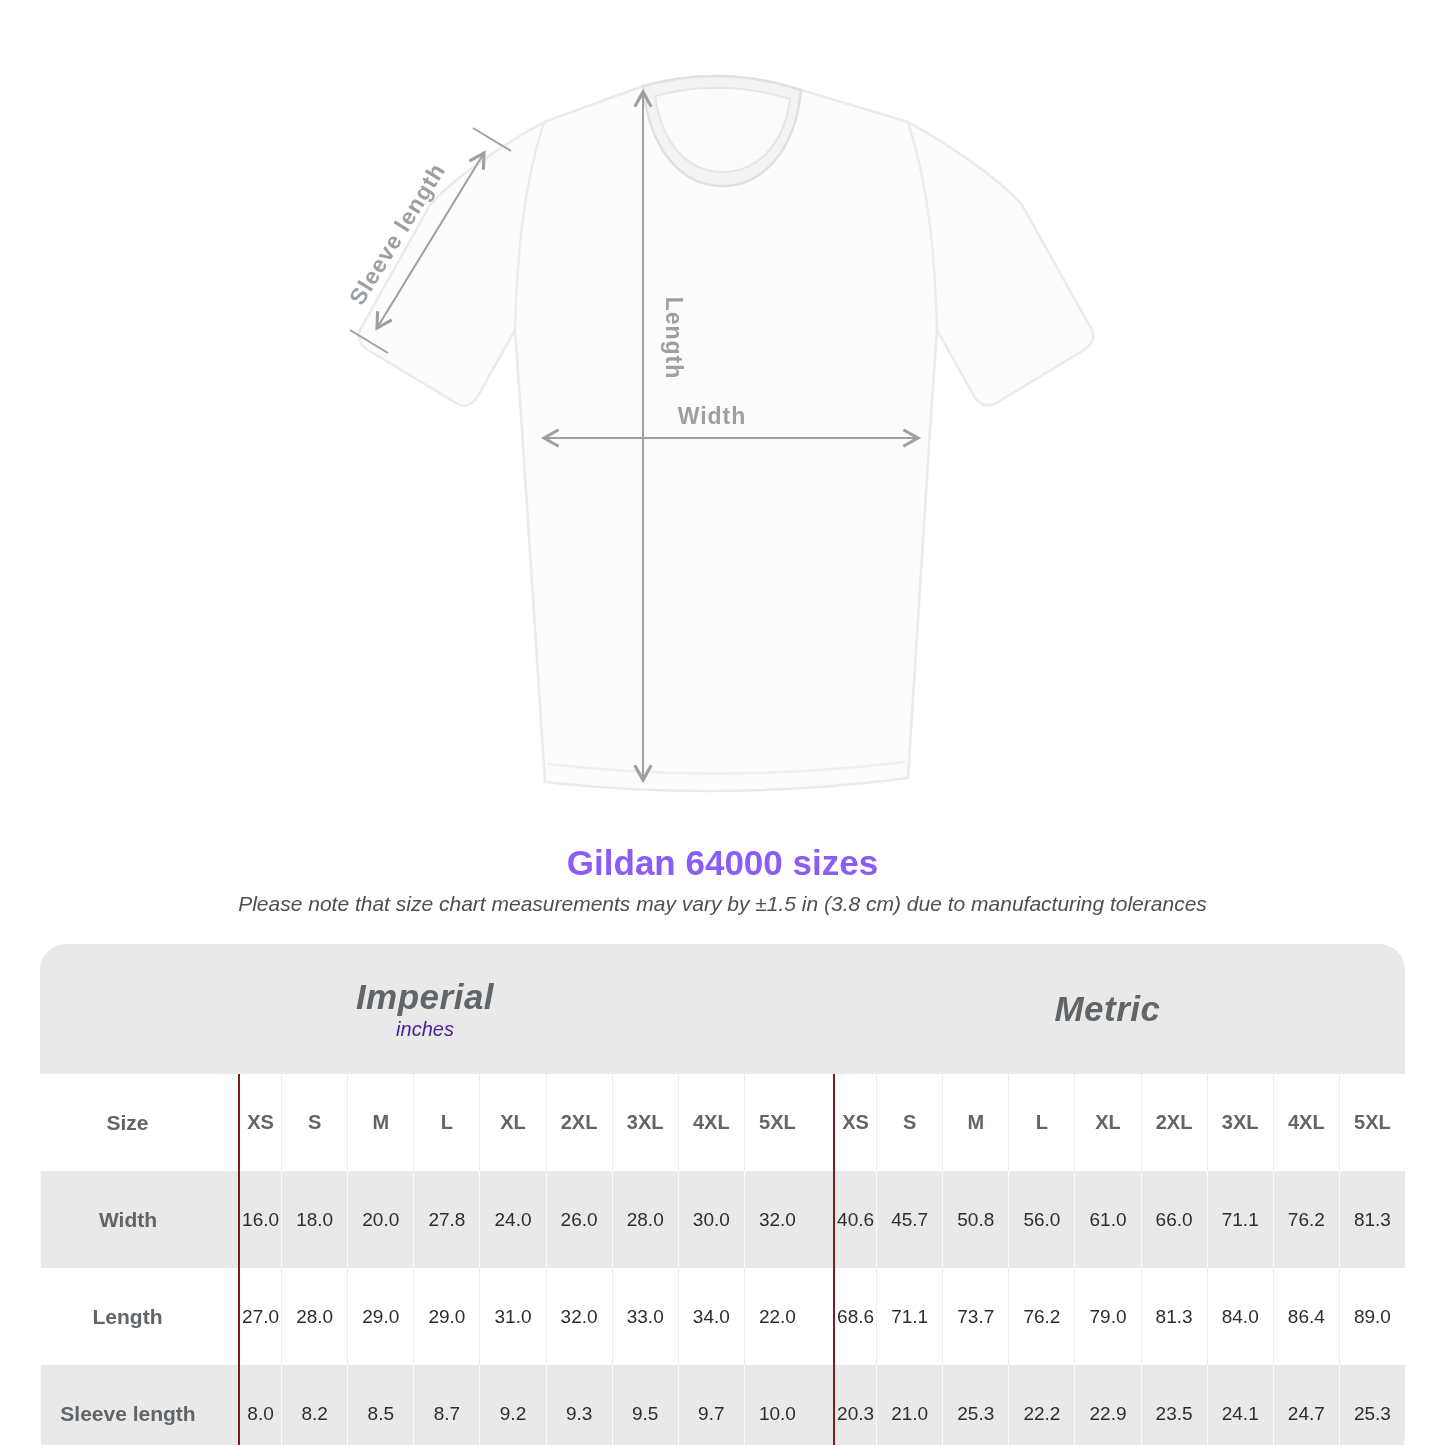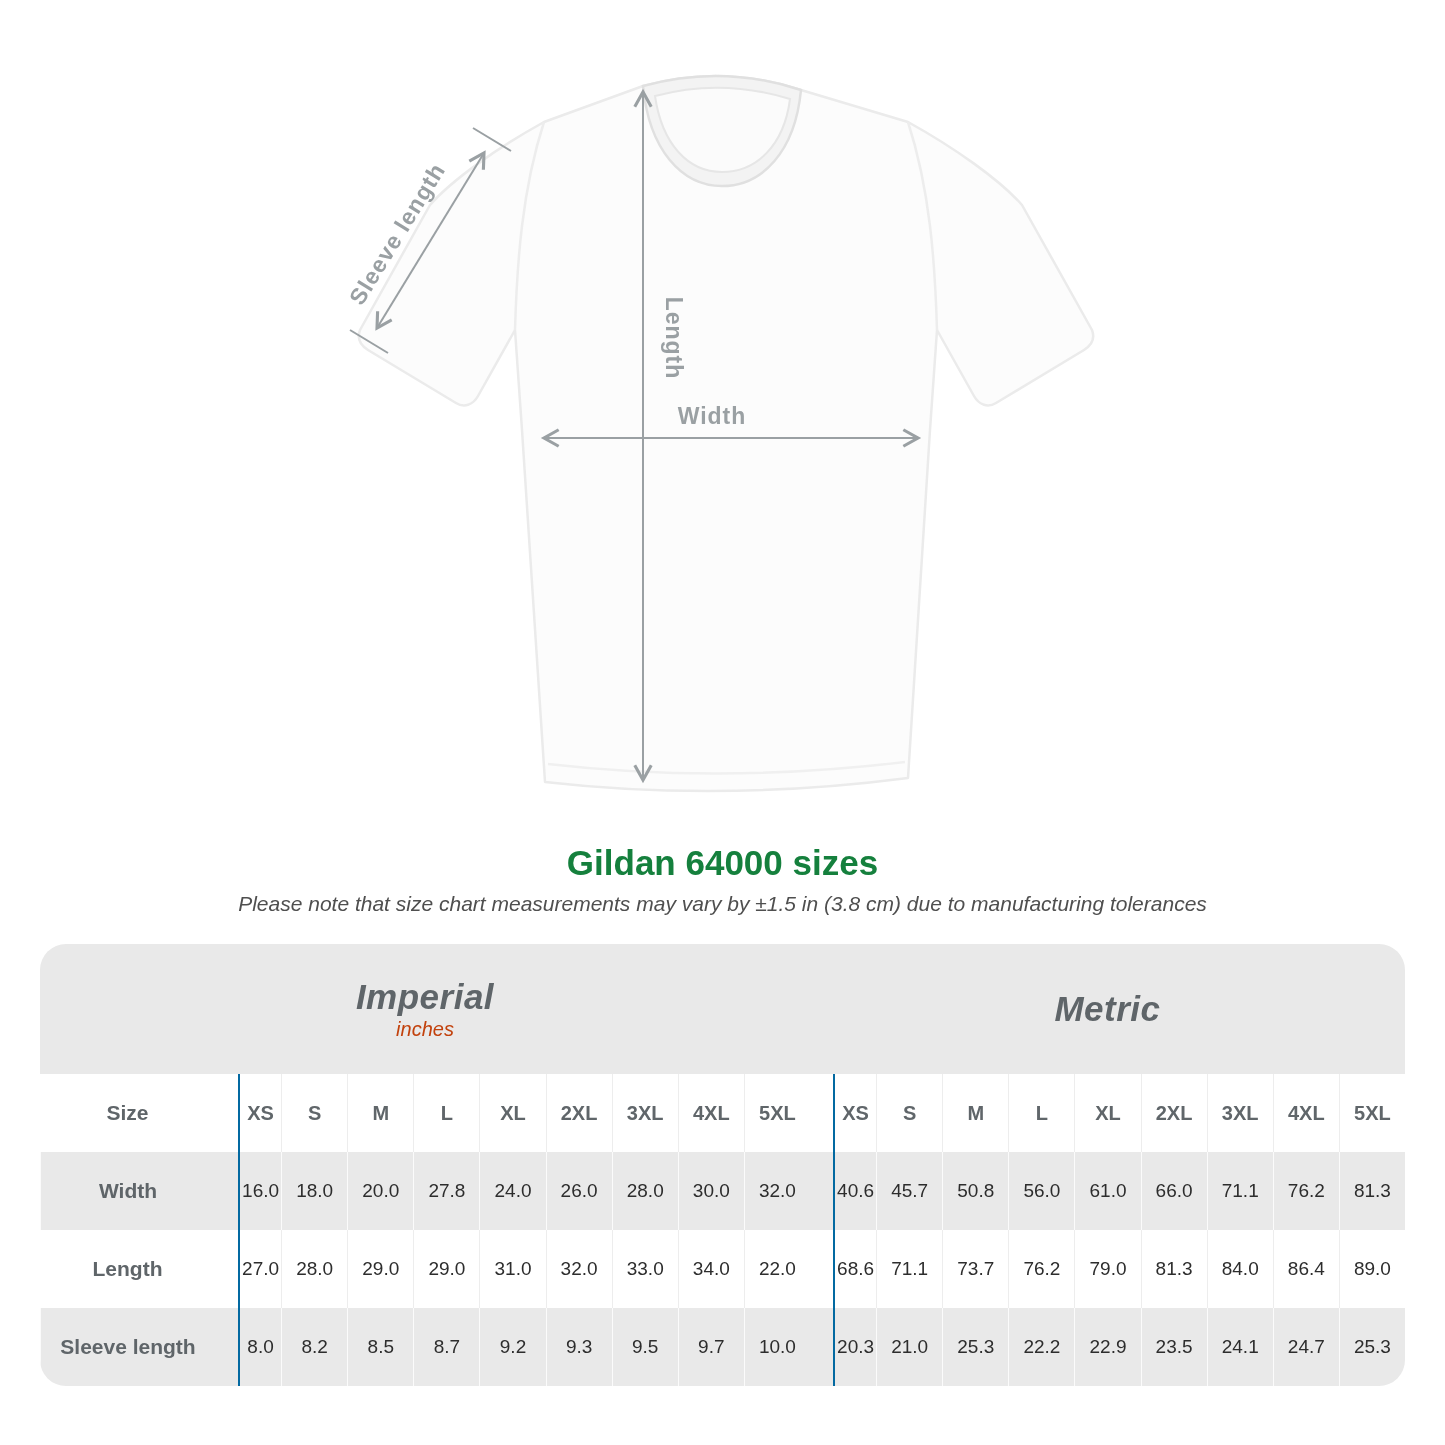--- a/index.html
+++ b/index.html
@@ -8,54 +8,54 @@
     font-family:"Liberation Sans", sans-serif;
     -webkit-font-smoothing:antialiased;
   }
   
   .figure{position:relative;width:1445px;height:828px;}
   .figure svg{position:absolute;left:0;top:0;}
 
   
   .page-title{
     margin:14px 0 0;text-align:center;
-    font-size:35px;line-height:42px;font-weight:bold;color:#15803d;
+    font-size:35px;line-height:42px;font-weight:bold;color:#8b5cf6;
   }
   .tolerance-note{
     margin:6px 16px 0;text-align:center;
     font-size:21px;line-height:28px;font-style:italic;color:#4f4f4f;
   }
 
   
   .size-table{
     width:1365px;margin:26px auto 0;
     border-radius:26px;overflow:hidden;
   }
   .unit-header{
     display:grid;grid-template-columns:770px 1fr;
     background:#e9e9e9;height:130px;align-items:center;
   }
   .unit-cell{text-align:center;}
   .unit-name{font-size:35px;font-weight:bold;font-style:italic;color:#5f6569;letter-spacing:.5px;}
-  .unit-sub{font-size:20px;font-style:italic;color:#c2410c;margin-top:1px;}
+  .unit-sub{font-size:20px;font-style:italic;color:#4c1d95;margin-top:1px;}
 
   .trow{
     display:grid;grid-template-columns:175px repeat(18,1fr);
-    height:78px;
+    height:97px;
   }
   .trow.white{background:#ffffff;}
   .trow.gray{background:#e9e9e9;}
   .cell{
     display:flex;align-items:center;justify-content:center;
     height:100%;box-sizing:border-box;
     border-left:1px solid rgba(0,0,0,0.07);
   }
   .cell:first-child{border-left:none;}
   .trow.gray .cell{border-left:1px solid rgba(255,255,255,0.8);}
-  .trow .cell.sep-strong{border-left:2px solid #0369a1;margin-left:23px;}
+  .trow .cell.sep-strong{border-left:2px solid #7f1d1d;margin-left:23px;}
 
   .cell.rlabel{font-weight:bold;font-size:21px;color:#5f6569;}
   .cell.head{font-weight:bold;font-size:20px;color:#60666a;}
   .cell.val{font-size:19px;color:#2d2d2d;}
 </style>
 </head>
 <body>
 
 <div class="figure">
   <svg width="1445" height="828" viewBox="0 0 1445 828">

